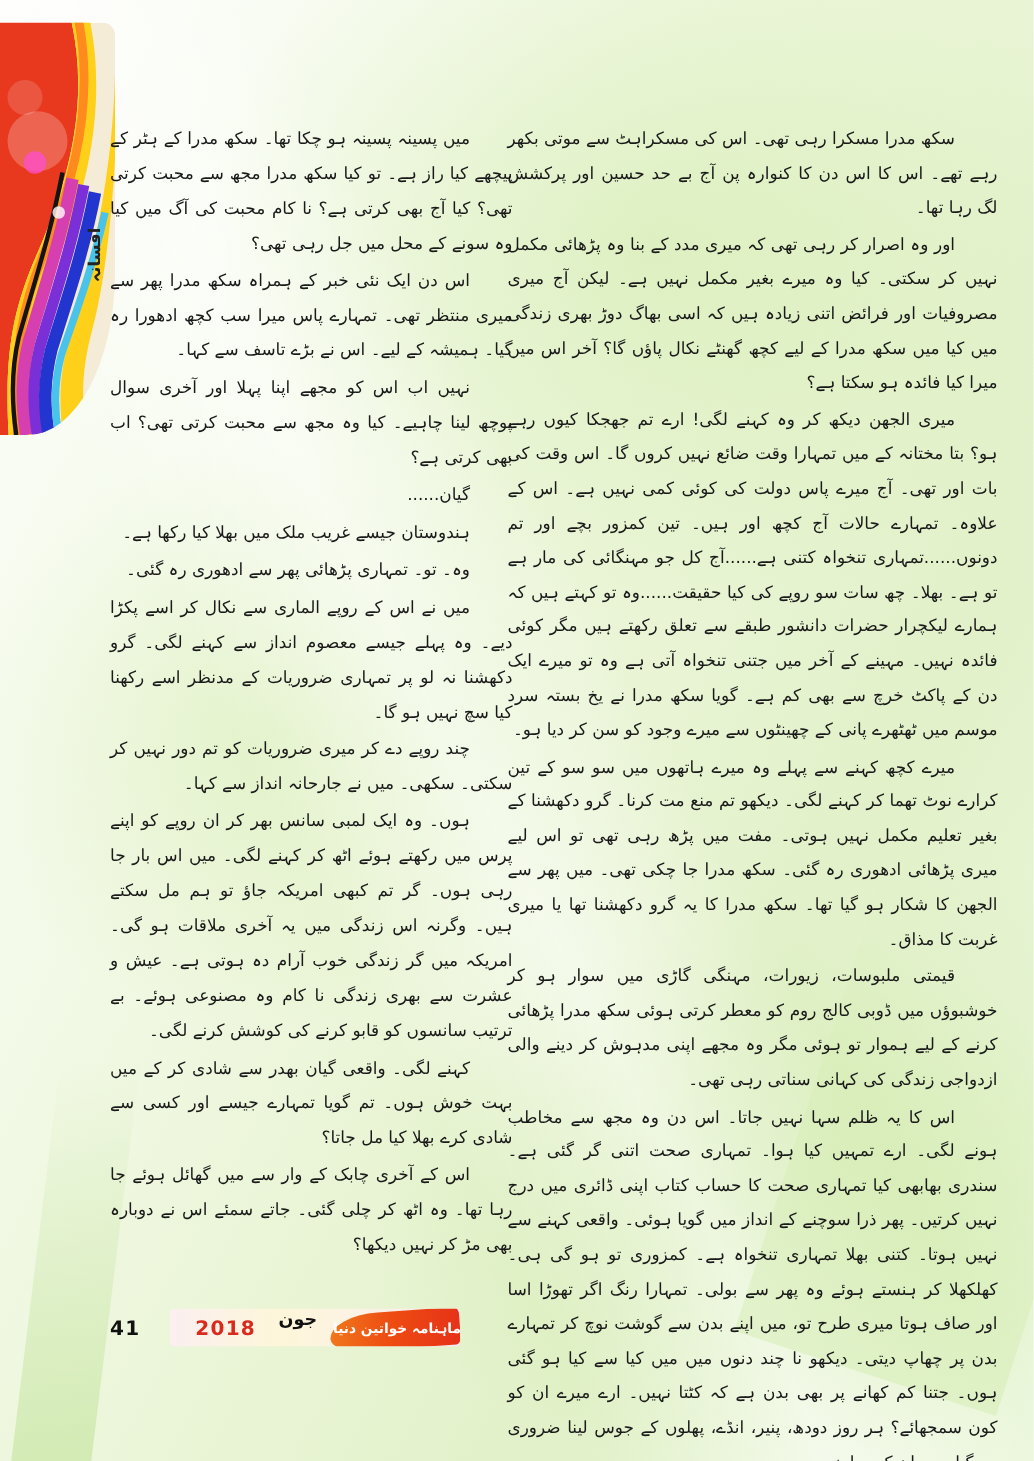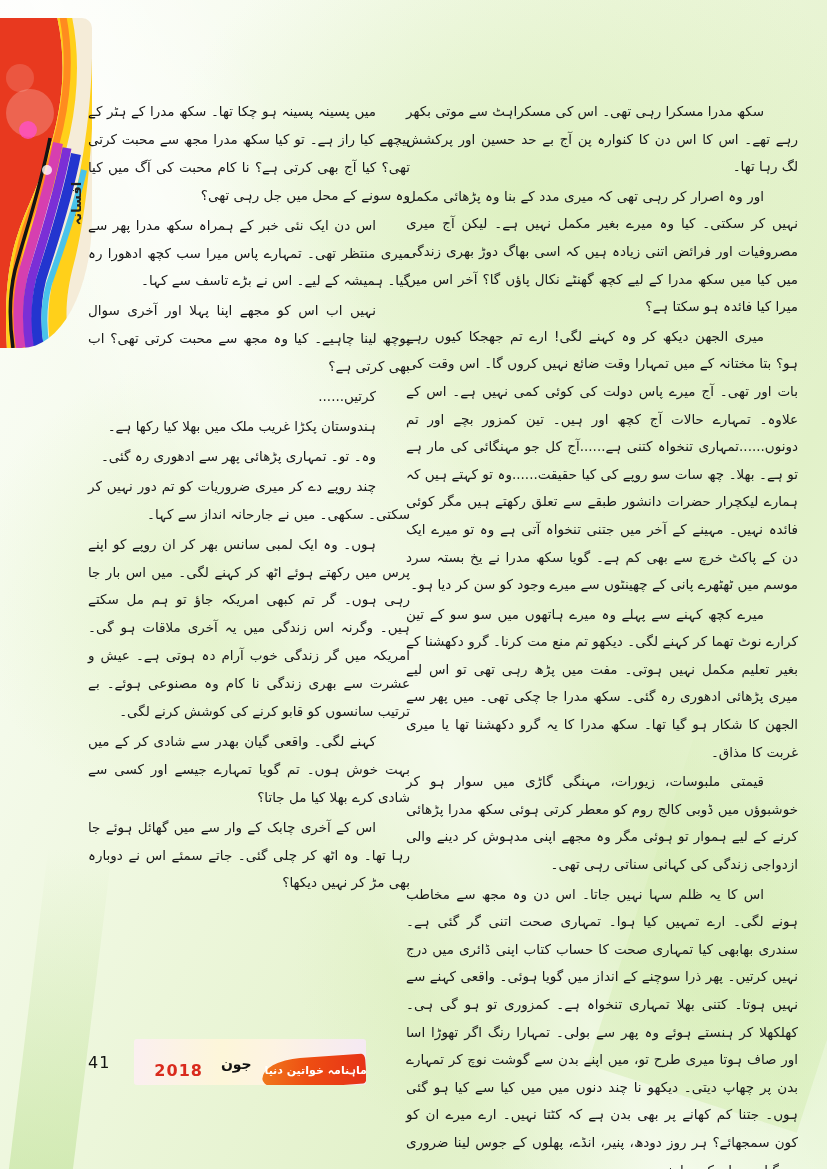--- a/index.html
+++ b/index.html
@@ -41,25 +41,25 @@
   .col{
     position:absolute;direction:rtl;text-align:justify;color:#191919;
     font-size:13.5px;font-weight:500;
   }
   #col-right{left:404px;top:96px;width:396px;height:954px;line-height:27.6px;}
   #col-left {left:86px; top:96px;width:326px;height:954px;line-height:27.9px;}
   .col p{margin:2px;text-indent:34px;}
 
   
   #footer{position:absolute;left:88px;top:1046px;display:flex;align-items:center;height:32px;}
-  #page-number{font-size:16px;font-weight:normal;color:#111;letter-spacing:1px;}
+  #page-number{font-size:16px;font-weight:bold;color:#111;letter-spacing:1px;}
   #footer-strip{
     display:flex;align-items:center;margin-left:24px;height:30px;
     background:linear-gradient(90deg,#fbeff0 0%,#fdf6d9 38%,#fdf3e2 60%,#f5e9f3 100%);
-    padding:16px 0 0 20px;border-radius:3px;position:relative;overflow:hidden;
+    padding:0 0 0 20px;border-radius:3px;position:relative;overflow:hidden;
   }
   #issue-year{font-size:16px;font-weight:bold;color:#d92a1d;letter-spacing:1px;}
   #issue-month{font-size:14px;font-weight:bold;color:#111;margin:0 14px 12px 18px;direction:rtl;}
   #magazine-banner{
     position:relative;width:100px;height:30px;display:flex;align-items:center;justify-content:center;
   }
   #banner-swoosh{
     position:absolute;left:-4px;top:2px;width:104px;height:30px;
     background:linear-gradient(100deg,#f07a1d 0%,#ee4d12 45%,#e63118 100%);
     border-radius:60% 6px 6px 40% / 100% 10px 10px 60%;
@@ -109,23 +109,24 @@
         <p>قیمتی ملبوسات، زیورات، مہنگی گاڑی میں سوار ہو کر خوشبوؤں میں ڈوبی کالج روم کو معطر کرتی ہوئی سکھ مدرا پڑھائی کرنے کے لیے ہموار تو ہوئی مگر وہ مجھے اپنی مدہوش کر دینے والی ازدواجی زندگی کی کہانی سناتی رہی تھی۔</p>
         <p>اس کا یہ ظلم سہا نہیں جاتا۔ اس دن وہ مجھ سے مخاطب ہونے لگی۔ ارے تمہیں کیا ہوا۔ تمہاری صحت اتنی گر گئی ہے۔ سندری بھابھی کیا تمہاری صحت کا حساب کتاب اپنی ڈائری میں درج نہیں کرتیں۔ پھر ذرا سوچنے کے انداز میں گویا ہوئی۔ واقعی کہنے سے نہیں ہوتا۔ کتنی بھلا تمہاری تنخواہ ہے۔ کمزوری تو ہو گی ہی۔ کھلکھلا کر ہنستے ہوئے وہ پھر سے بولی۔ تمہارا رنگ اگر تھوڑا اسا اور صاف ہوتا میری طرح تو، میں اپنے بدن سے گوشت نوچ کر تمہارے بدن پر چھاپ دیتی۔ دیکھو نا چند دنوں میں میں کیا سے کیا ہو گئی ہوں۔ جتنا کم کھانے پر بھی بدن ہے کہ کٹتا نہیں۔ ارے میرے ان کو کون سمجھائے؟ ہر روز دودھ، پنیر، انڈے، پھلوں کے جوس لینا ضروری ہو گیا ہے۔ ان کے سامنے۔</p>
       </div>
   </div>
 
   <div id="col-left" class="col">
     <div>
         <p>میں پسینہ پسینہ ہو چکا تھا۔ سکھ مدرا کے ہٹر کے پیچھے کیا راز ہے۔ تو کیا سکھ مدرا مجھ سے محبت کرتی تھی؟ کیا آج بھی کرتی ہے؟ نا کام محبت کی آگ میں کیا وہ سونے کے محل میں جل رہی تھی؟</p>
         <p>اس دن ایک نئی خبر کے ہمراہ سکھ مدرا پھر سے میری منتظر تھی۔ تمہارے پاس میرا سب کچھ ادھورا رہ گیا۔ ہمیشہ کے لیے۔ اس نے بڑے تاسف سے کہا۔</p>
         <p>نہیں اب اس کو مجھے اپنا پہلا اور آخری سوال پوچھ لینا چاہیے۔ کیا وہ مجھ سے محبت کرتی تھی؟ اب بھی کرتی ہے؟</p>
-        <p>کرتیں......</p>
-        <p>ہندوستان پکڑا غریب ملک میں بھلا کیا رکھا ہے۔</p>
+        <p>گیان......</p>
+        <p>ہندوستان جیسے غریب ملک میں بھلا کیا رکھا ہے۔</p>
         <p>وہ۔ تو۔ تمہاری پڑھائی پھر سے ادھوری رہ گئی۔</p>
+        <p>میں نے اس کے روپے الماری سے نکال کر اسے پکڑا دیے۔ وہ پہلے جیسے معصوم انداز سے کہنے لگی۔ گرو دکھشنا نہ لو پر تمہاری ضروریات کے مدنظر اسے رکھنا کیا سچ نہیں ہو گا۔</p>
         <p>چند روپے دے کر میری ضروریات کو تم دور نہیں کر سکتی۔ سکھی۔ میں نے جارحانہ انداز سے کہا۔</p>
         <p>ہوں۔ وہ ایک لمبی سانس بھر کر ان روپے کو اپنے پرس میں رکھتے ہوئے اٹھ کر کہنے لگی۔ میں اس بار جا رہی ہوں۔ گر تم کبھی امریکہ جاؤ تو ہم مل سکتے ہیں۔ وگرنہ اس زندگی میں یہ آخری ملاقات ہو گی۔ امریکہ میں گر زندگی خوب آرام دہ ہوتی ہے۔ عیش و عشرت سے بھری زندگی نا کام وہ مصنوعی ہوئے۔ بے ترتیب سانسوں کو قابو کرنے کی کوشش کرنے لگی۔</p>
         <p>کہنے لگی۔ واقعی گیان بھدر سے شادی کر کے میں بہت خوش ہوں۔ تم گویا تمہارے جیسے اور کسی سے شادی کرے بھلا کیا مل جاتا؟</p>
         <p>اس کے آخری چابک کے وار سے میں گھائل ہوئے جا رہا تھا۔ وہ اٹھ کر چلی گئی۔ جاتے سمئے اس نے دوبارہ بھی مڑ کر نہیں دیکھا؟</p>
       </div>
   </div>
 
   <div id="footer">
     <span id="page-number">41</span>
     <div id="footer-strip">

